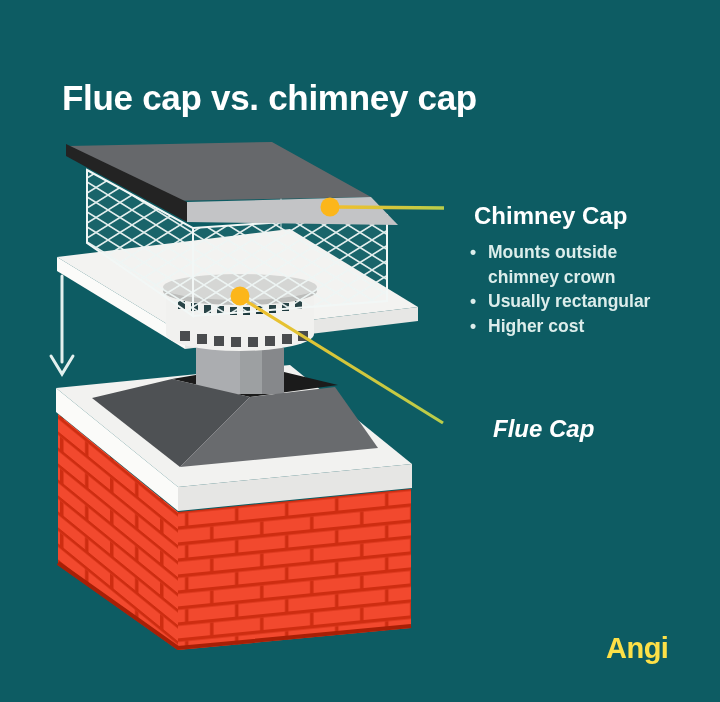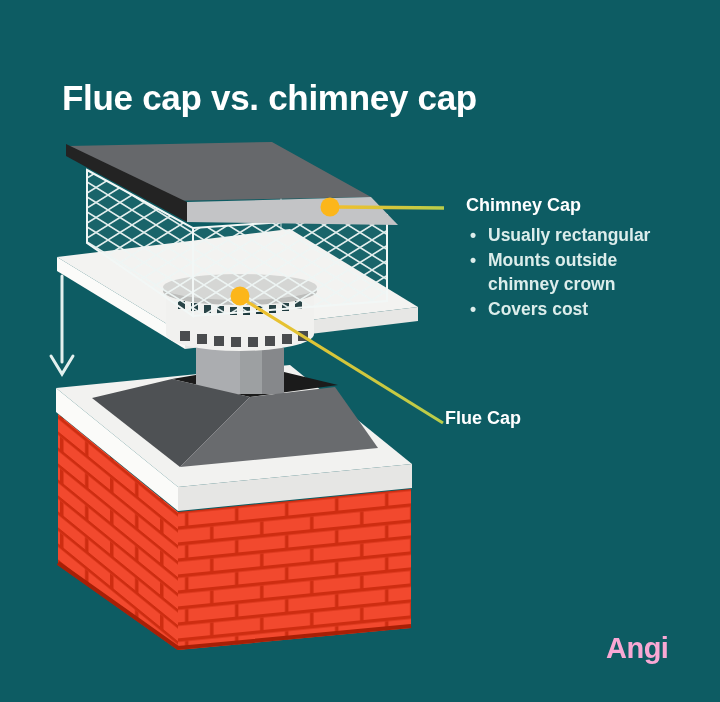--- a/index.html
+++ b/index.html
@@ -9,39 +9,39 @@
     font-family:"Liberation Sans", sans-serif;
   }
   .title{
     position:absolute;left:62px;top:56px;
     font-size:35px;font-weight:700;color:#ffffff;
     letter-spacing:-0.3px;line-height:1;margin-top:24px;
   }
   .diagram-svg{position:absolute;left:0;top:0;width:720px;height:702px;}
   .callout-section{position:absolute;width:240px;}
   .section-chimney{left:462px;top:192px;}
-  .section-flue{left:441px;top:405px;}
+  .section-flue{left:481px;top:405px;font-style:italic;}
   .callout-heading{
-    font-size:18px;font-weight:700;color:#ffffff;line-height:1;margin:4px;
+    font-size:24px;font-weight:700;color:#ffffff;line-height:1;margin:12px;
   }
   .callout-list{
     list-style:none;margin:9px 0 0 0;padding:0;width:215px;
   }
   .callout-list li{
     position:relative;padding-left:26px;
     font-size:17.5px;line-height:24.5px;color:#dcedeb;
     white-space:pre-line;font-weight:600;
   }
   .callout-list li::before{
     content:"\2022";position:absolute;left:8px;top:0;
     color:#dcedeb;font-size:17.5px;
   }
   .logo{
     position:absolute;left:606px;top:634px;
-    font-size:29px;font-weight:800;color:#f9a8d4;
+    font-size:29px;font-weight:800;color:#fde047;
     letter-spacing:-0.5px;line-height:1;
   }
 </style>
 </head>
 <body>
 
 <svg class="diagram-svg" viewBox="0 0 720 702" aria-hidden="true">
   <defs>
     <pattern id="meshPat" width="24" height="15" patternUnits="userSpaceOnUse">
       <path d="M0,7.5 L12,0 L24,7.5 L12,15 Z" fill="none" stroke="#eef5f4" stroke-width="1.5" opacity="0.95"></path>
@@ -163,24 +163,24 @@
     <line x1="246" y1="301" x2="443" y2="423" stroke="url(#lg2)" stroke-width="3.2"></line>
     <circle cx="240" cy="296" r="9.5" fill="#fcb61a"></circle>
   </g>
 </svg>
 
 <h1 class="title">Flue cap vs. chimney cap</h1>
 
 <div class="callout-section section-chimney">
   <p class="callout-heading">Chimney Cap</p>
   <ul class="callout-list">
-    <li>Usually rectangular</li>
     <li>Mounts outside
 chimney crown</li>
-    <li>Covers cost</li>
+    <li>Usually rectangular</li>
+    <li>Higher cost</li>
   </ul>
 </div>
 
 <div class="callout-section section-flue">
   <p class="callout-heading">Flue Cap</p>
 </div>
 
 <div class="logo">Angi</div>
 
 </body></html>

